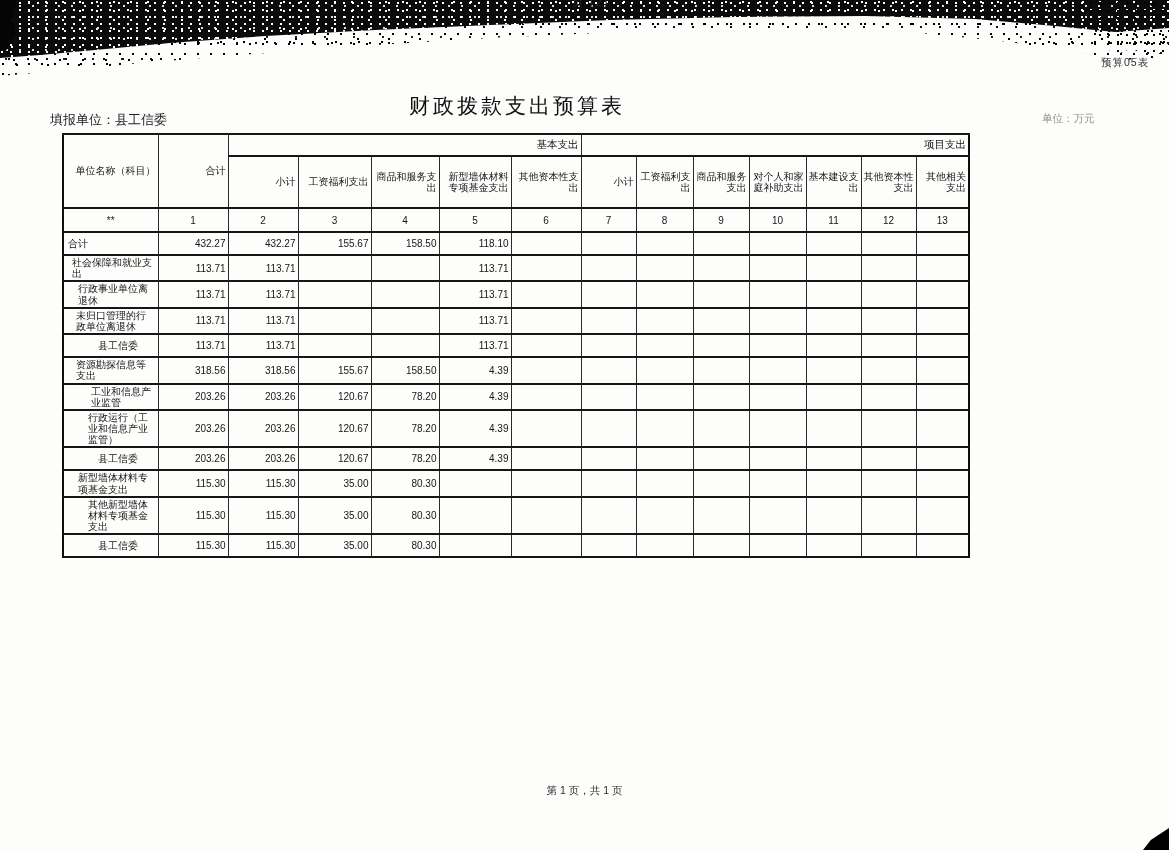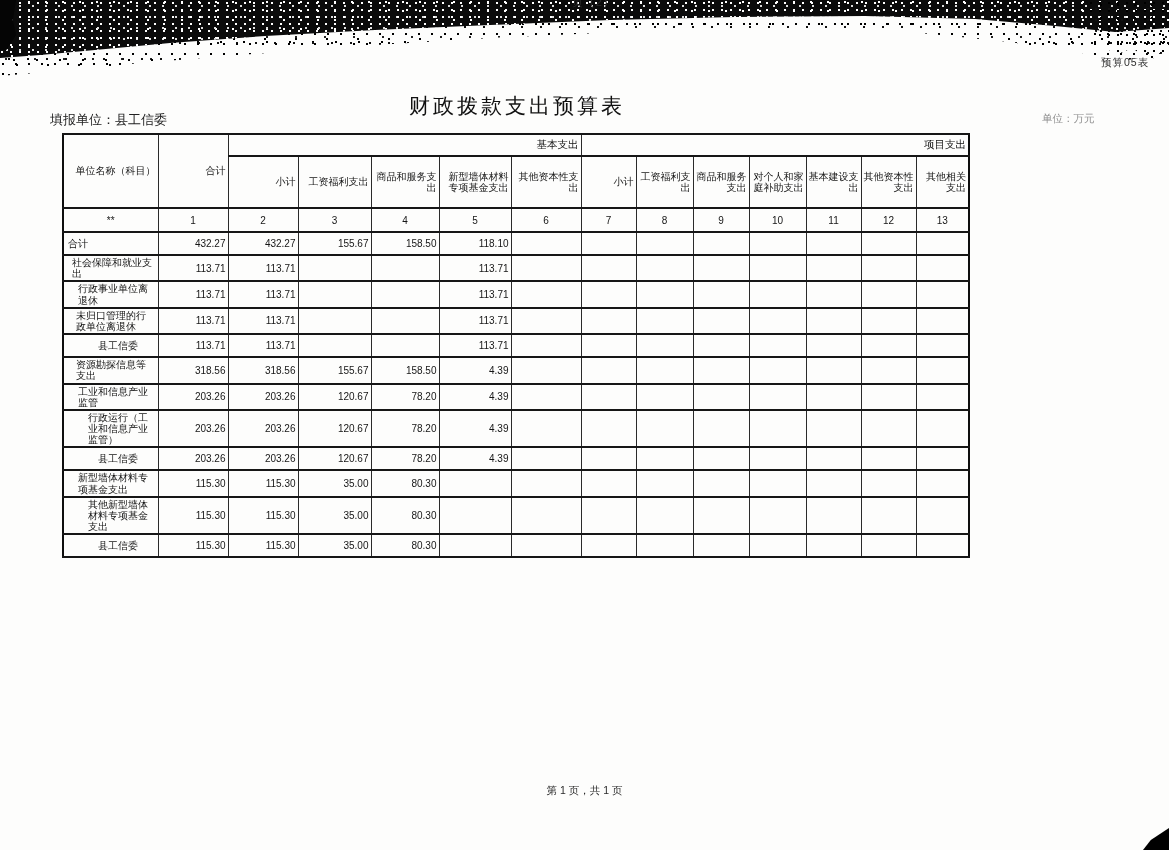--- a/index.html
+++ b/index.html
@@ -236,21 +236,21 @@
         <td class="val"></td>
         <td class="val"></td>
         <td class="val"></td>
         <td class="val"></td>
         <td class="val"></td>
         <td class="val"></td>
         <td class="val"></td>
         <td class="val"></td>
       </tr>
       <tr>
-        <td class="name" style="padding-left: 14px;">工业和信息产业监管</td>
+        <td class="name" style="padding-left: 27px;">工业和信息产业监管</td>
         <td class="val">203.26</td>
         <td class="val">203.26</td>
         <td class="val">120.67</td>
         <td class="val">78.20</td>
         <td class="val">4.39</td>
         <td class="val"></td>
         <td class="val"></td>
         <td class="val"></td>
         <td class="val"></td>
         <td class="val"></td>

